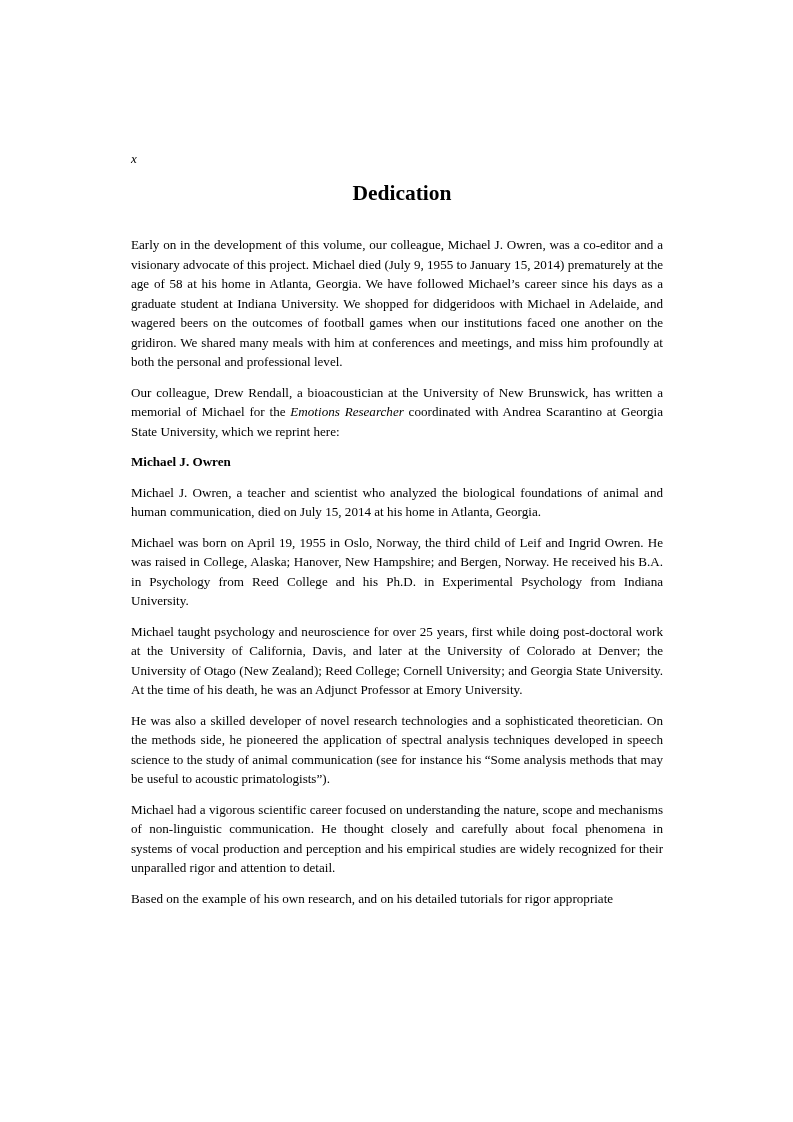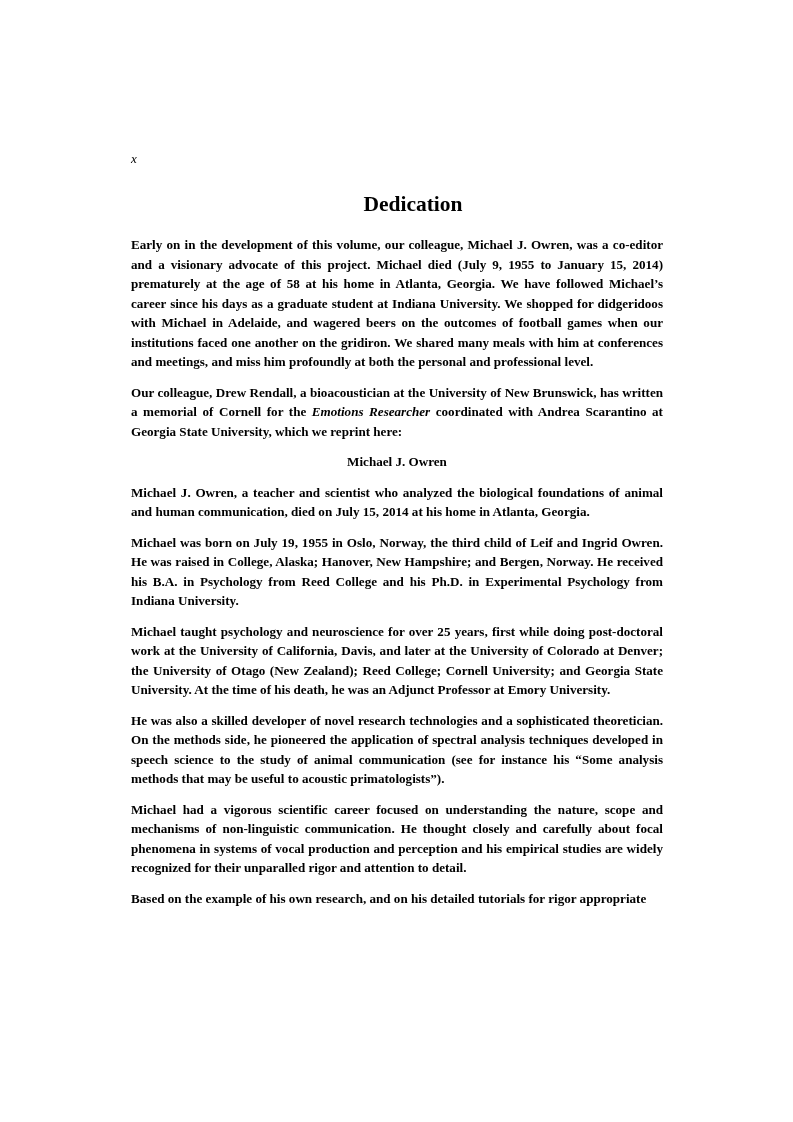--- a/index.html
+++ b/index.html
@@ -22,69 +22,68 @@
     top: 152px;
     font-style: italic;
     font-size: 13px;
     line-height: 14px;
   }
   .title {
     position: absolute;
     left: 131px;
     top: 176px;
     width: 532px;
-    margin: 16px;
+    margin: 5px;
     text-align: center;
     font-weight: bold;
     font-size: 21.5px;
     line-height: 25px;
   }
   .content {
     position: absolute;
     left: 131px;
     top: 235px;
     width: 532px;
     font-size: 13.1px;
     line-height: 19.5px;
     text-align: justify;
   }
   .content p {
     margin: 0 0 11px 0;
     padding: 0;
-    font-weight: bold;
   }
   .content p.heading {
     font-weight: bold;
-    text-align: center;
+    text-align: left;
   }
   .italic {
     font-style: italic;
     margin-top: 20px;
   }
 </style>
 </head>
 <body>
 
 <div class="page">
 
   <div class="folio">x</div>
 
   <h1 class="title">Dedication</h1>
 
   <div class="content">
 
     <p>Early on in the development of this volume, our colleague, Michael J. Owren, was a co-editor and a visionary advocate of this project. Michael died (July 9, 1955 to January 15, 2014) prematurely at the age of 58 at his home in Atlanta, Georgia. We have followed Michael’s career since his days as a graduate student at Indiana University. We shopped for didgeridoos with Michael in Adelaide, and wagered beers on the outcomes of football games when our institutions faced one another on the gridiron. We shared many meals with him at conferences and meetings, and miss him profoundly at both the personal and professional level.</p>
 
-    <p><span>Our colleague, Drew Rendall, a bioacoustician at the University of New Brunswick, has written a memorial of Cornell for the </span><span class="italic">Emotions Researcher</span><span> coordinated with Andrea Scarantino at Georgia State University, which we reprint here:</span></p>
+    <p><span>Our colleague, Drew Rendall, a bioacoustician at the University of New Brunswick, has written a memorial of Michael for the </span><span class="italic">Emotions Researcher</span><span> coordinated with Andrea Scarantino at Georgia State University, which we reprint here:</span></p>
 
     <p class="heading">Michael J. Owren</p>
 
     <p>Michael J. Owren, a teacher and scientist who analyzed the biological foundations of animal and human communication, died on July 15, 2014 at his home in Atlanta, Georgia.</p>
 
-    <p>Michael was born on July 19, 1955 in Oslo, Norway, the third child of Leif and Ingrid Owren. He was raised in College, Alaska; Hanover, New Hampshire; and Bergen, Norway. He received his B.A. in Psychology from Reed College and his Ph.D. in Experimental Psychology from Indiana University.</p>
+    <p>Michael was born on April 19, 1955 in Oslo, Norway, the third child of Leif and Ingrid Owren. He was raised in College, Alaska; Hanover, New Hampshire; and Bergen, Norway. He received his B.A. in Psychology from Reed College and his Ph.D. in Experimental Psychology from Indiana University.</p>
 
     <p>Michael taught psychology and neuroscience for over 25 years, first while doing post-doctoral work at the University of California, Davis, and later at the University of Colorado at Denver; the University of Otago (New Zealand); Reed College; Cornell University; and Georgia State University. At the time of his death, he was an Adjunct Professor at Emory University.</p>
 
     <p>He was also a skilled developer of novel research technologies and a sophisticated theoretician. On the methods side, he pioneered the application of spectral analysis techniques developed in speech science to the study of animal communication (see for instance his “Some analysis methods that may be useful to acoustic primatologists”).</p>
 
     <p>Michael had a vigorous scientific career focused on understanding the nature, scope and mechanisms of non-linguistic communication. He thought closely and carefully about focal phenomena in systems of vocal production and perception and his empirical studies are widely recognized for their unparalled rigor and attention to detail.</p>
 
     <p>Based on the example of his own research, and on his detailed tutorials for rigor appropriate</p>
 
   </div>

